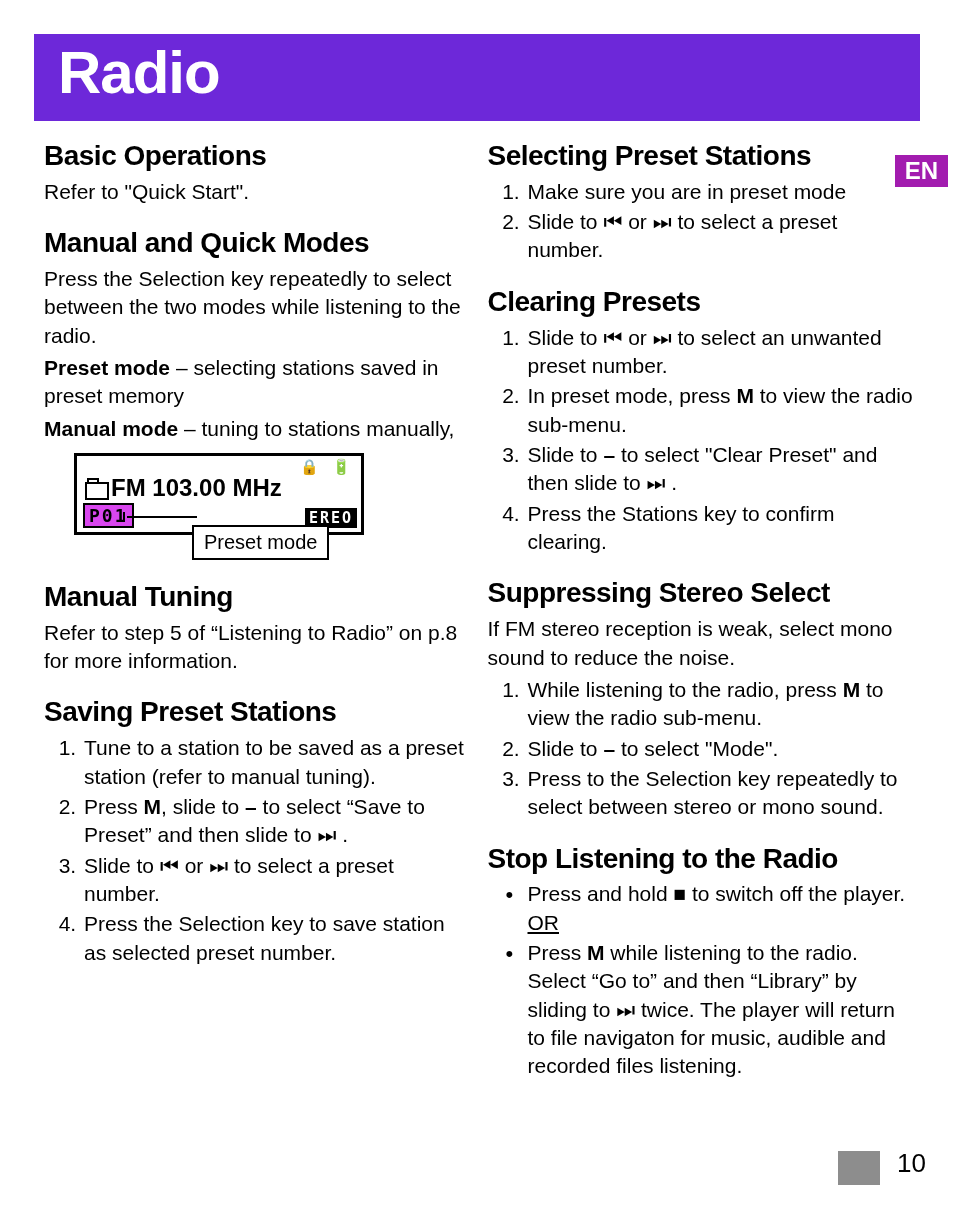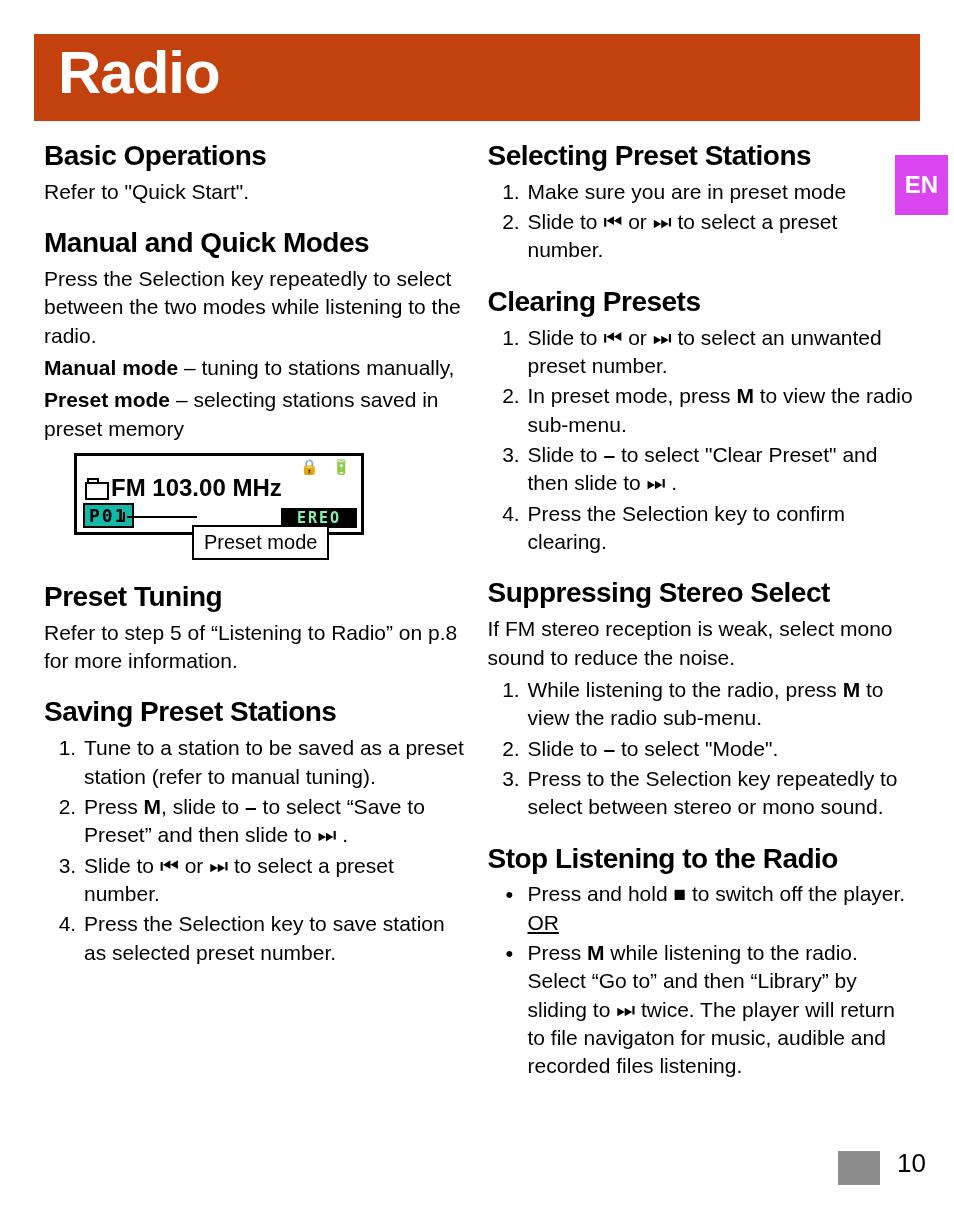--- a/index.html
+++ b/index.html
@@ -1,20 +1,20 @@
 <!DOCTYPE html>
 <html><head>
 <meta charset="utf-8">
 <style>
   * { box-sizing: border-box; margin: 0; padding: 0; }
   html, body { width: 954px; height: 1215px; background: #fff; font-family: "Segoe UI", "Frutiger", Arial, sans-serif; color: #000; }
   .page { width: 954px; height: 1215px; position: relative; padding: 34px 34px 0 34px; }
-  .header-bar { background: #c2410c; padding: 4px 24px 14px 24px; margin-bottom: 14px; }
+  .header-bar { background: #6d28d9; padding: 4px 24px 14px 24px; margin-bottom: 14px; }
   .header-title { color: #fff; font-weight: 900; font-size: 60px; letter-spacing: -1px; }
-  .lang-badge { position: absolute; top: 155px; right: 6px; background: #d946ef; color: #fff; font-weight: 900; font-size: 24px; padding: 16px 10px; }
+  .lang-badge { position: absolute; top: 155px; right: 6px; background: #a21caf; color: #fff; font-weight: 900; font-size: 24px; padding: 2px 10px; }
   .columns { display: flex; gap: 17px; padding: 0 6px 0 10px; }
   .col { flex: 1; min-width: 0; }
   h2 { font-weight: 900; font-size: 28px; letter-spacing: -0.5px; margin-top: 22px; margin-bottom: 6px; line-height: 1.1; }
   h2.first { margin-top: 6px; }
   p, li { font-size: 21px; line-height: 1.35; font-weight: 400; }
   p { margin-bottom: 4px; }
   ol { list-style: decimal; padding-left: 38px; margin-top: 2px; }
   ol li { padding-left: 2px; margin-bottom: 2px; }
   ul { list-style: none; padding-left: 38px; margin-top: 2px; }
   ul li { position: relative; padding-left: 2px; margin-bottom: 2px; }
@@ -22,22 +22,22 @@
   .b { font-weight: 900; }
   .u { text-decoration: underline; }
   .icon { font-family: "Arial Unicode MS", Arial, sans-serif; font-weight: 400; }
   .lcd-wrap { margin: 10px 0 0 30px; }
   .lcd { border: 3px solid #000; width: 290px; height: 82px; position: relative; background: #fff; }
   .lcd-icons { position: absolute; top: 2px; right: 8px; font-size: 15px; font-weight: 900; letter-spacing: 2px; font-family: monospace; }
   .lcd-folder { position: absolute; left: 8px; top: 22px; width: 20px; height: 18px; }
   .lcd-folder::before { content:""; position:absolute; left:0; top:4px; width:20px; height:14px; border:2px solid #000; }
   .lcd-folder::after { content:""; position:absolute; left:2px; top:0; width:8px; height:4px; border:2px solid #000; border-bottom:none; }
   .lcd-freq { position: absolute; left: 34px; top: 18px; font-family: Liberation Sans, sans-serif; font-weight: 900; font-size: 24px; letter-spacing: 0px; }
-  .lcd-preset { position: absolute; left: 6px; bottom: 4px; font-family: monospace; font-weight: 900; font-size: 18px; border: 2px solid #000; padding: 0 4px; letter-spacing: 2px; background:#14b8a6; }
-  .lcd-stereo { position: absolute; right: 4px; bottom: 4px; background: #000; color: #86efac; font-family: monospace; font-weight: 900; font-size: 15px; padding: 1px 16px; letter-spacing: 2px; }
+  .lcd-preset { position: absolute; left: 6px; bottom: 4px; font-family: monospace; font-weight: 900; font-size: 18px; border: 2px solid #000; padding: 0 4px; letter-spacing: 2px; background:#d946ef; }
+  .lcd-stereo { position: absolute; right: 4px; bottom: 4px; background: #000; color: #ffffff; font-family: monospace; font-weight: 900; font-size: 15px; padding: 1px 4px; letter-spacing: 2px; }
   .lcd-leadline { position: absolute; left: 50px; bottom: 14px; width: 70px; height: 2px; background: #000; }
   .lcd-leadcap { position: absolute; left: 46px; bottom: 10px; width: 2px; height: 10px; background: #000; }
   .lcd-callout { border: 2px solid #000; display: inline-block; padding: 4px 10px; font-size: 20px; margin-left: 118px; margin-top: -16px; position: relative; background:#fff; }
   .page-num { position: absolute; bottom: 36px; right: 28px; font-size: 26px; }
   .page-tab { position: absolute; bottom: 30px; right: 74px; width: 42px; height: 34px; background: #8d8d8d; }
 </style>
 </head>
 <body>
 
 <div class="page">
@@ -50,39 +50,39 @@
 
   <div class="columns">
 
     <div class="col">
 
       <h2 class="first">Basic Operations</h2>
       <p>Refer to "Quick Start".</p>
 
       <h2>Manual and Quick Modes</h2>
       <p>Press the Selection key repeatedly to select between the two modes while listening to the radio.</p>
+      <p><span class="b">Preset mode</span><span> – selecting stations saved in preset memory</span></p>
       <p><span class="b">Manual mode</span><span> – tuning to stations manually,</span></p>
-      <p><span class="b">Preset mode</span><span> – selecting stations saved in preset memory</span></p>
 
       <div class="lcd-wrap">
         <div class="lcd">
           <div class="lcd-icons">🔒 🔋</div>
           <div class="lcd-folder"></div>
           <div class="lcd-freq">FM 103.00 MHz</div>
           <div class="lcd-preset">P01</div>
           <div class="lcd-leadcap"></div>
           <div class="lcd-leadline"></div>
           <div class="lcd-stereo">EREO</div>
         </div>
         <div style="position:relative;">
           <div class="lcd-callout">Preset mode</div>
         </div>
       </div>
 
-      <h2>Preset Tuning</h2>
+      <h2>Manual Tuning</h2>
       <p>Refer to step 5 of “Listening to Radio” on p.8 for more information.</p>
 
       <h2>Saving Preset Stations</h2>
       <ol>
         <li>Tune to a station to be saved as a preset station (refer to manual tuning).</li>
         <li><span>Press </span><span class="b">M</span><span>, slide to </span><span class="b">–</span><span> to select “Save to Preset” and then slide to </span><span class="icon">⏭</span><span> .</span></li>
         <li><span>Slide to </span><span class="icon">⏮</span><span> or </span><span class="icon">⏭</span><span> to select a preset number.</span></li>
         <li>Press the Selection key to save station as selected preset number.</li>
       </ol>
     </div>
@@ -93,21 +93,21 @@
       <ol>
         <li>Make sure you are in preset mode</li>
         <li><span>Slide to </span><span class="icon">⏮</span><span> or </span><span class="icon">⏭</span><span> to select a preset number.</span></li>
       </ol>
 
       <h2>Clearing Presets</h2>
       <ol>
         <li><span>Slide to </span><span class="icon">⏮</span><span> or </span><span class="icon">⏭</span><span> to select an unwanted preset number.</span></li>
         <li><span>In preset mode, press </span><span class="b">M</span><span> to view the radio sub-menu.</span></li>
         <li><span>Slide to </span><span class="b">–</span><span> to select "Clear Preset" and then slide to </span><span class="icon">⏭</span><span> .</span></li>
-        <li>Press the Selection key to confirm clearing.</li>
+        <li>Press the Stations key to confirm clearing.</li>
       </ol>
 
       <h2>Suppressing Stereo Select</h2>
       <p>If FM stereo reception is weak, select mono sound to reduce the noise.</p>
       <ol>
         <li><span>While listening to the radio, press </span><span class="b">M</span><span> to view the radio sub-menu.</span></li>
         <li><span>Slide to </span><span class="b">–</span><span> to select "Mode".</span></li>
         <li>Press to the Selection key repeatedly to select between stereo or mono sound.</li>
       </ol>
 

